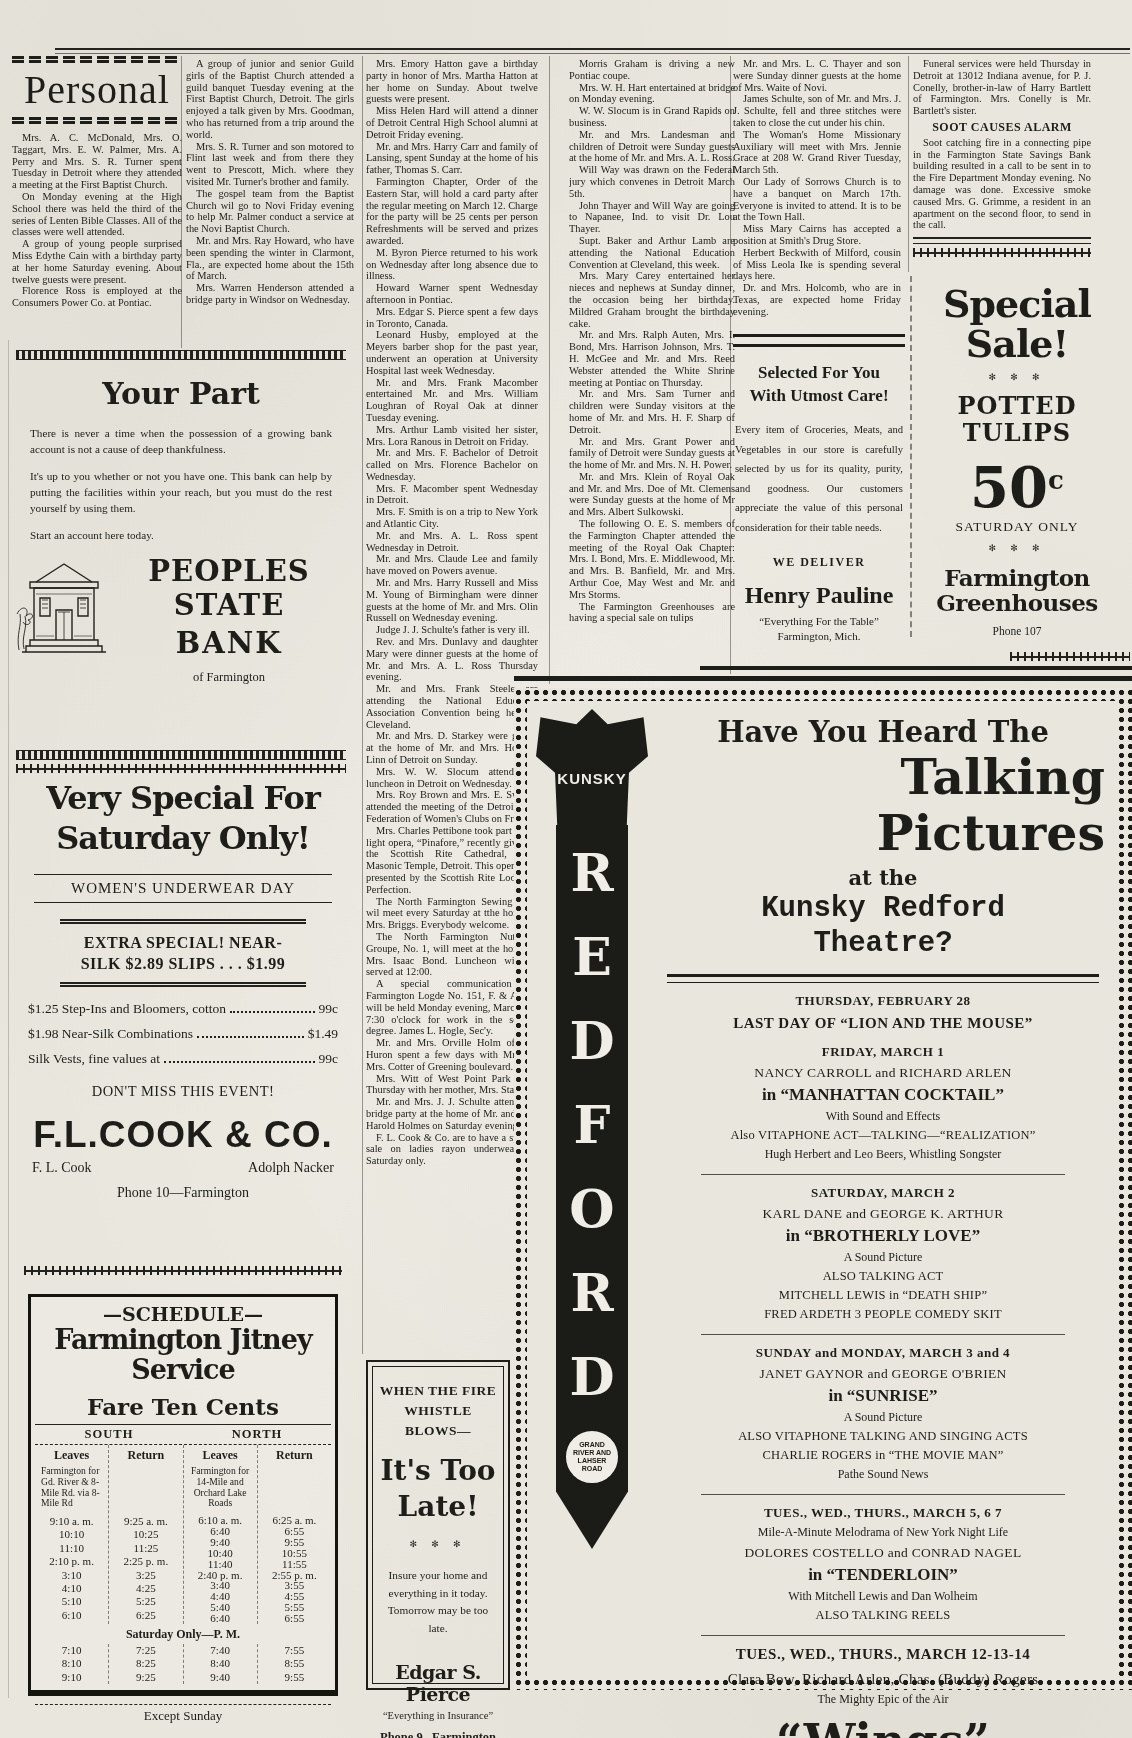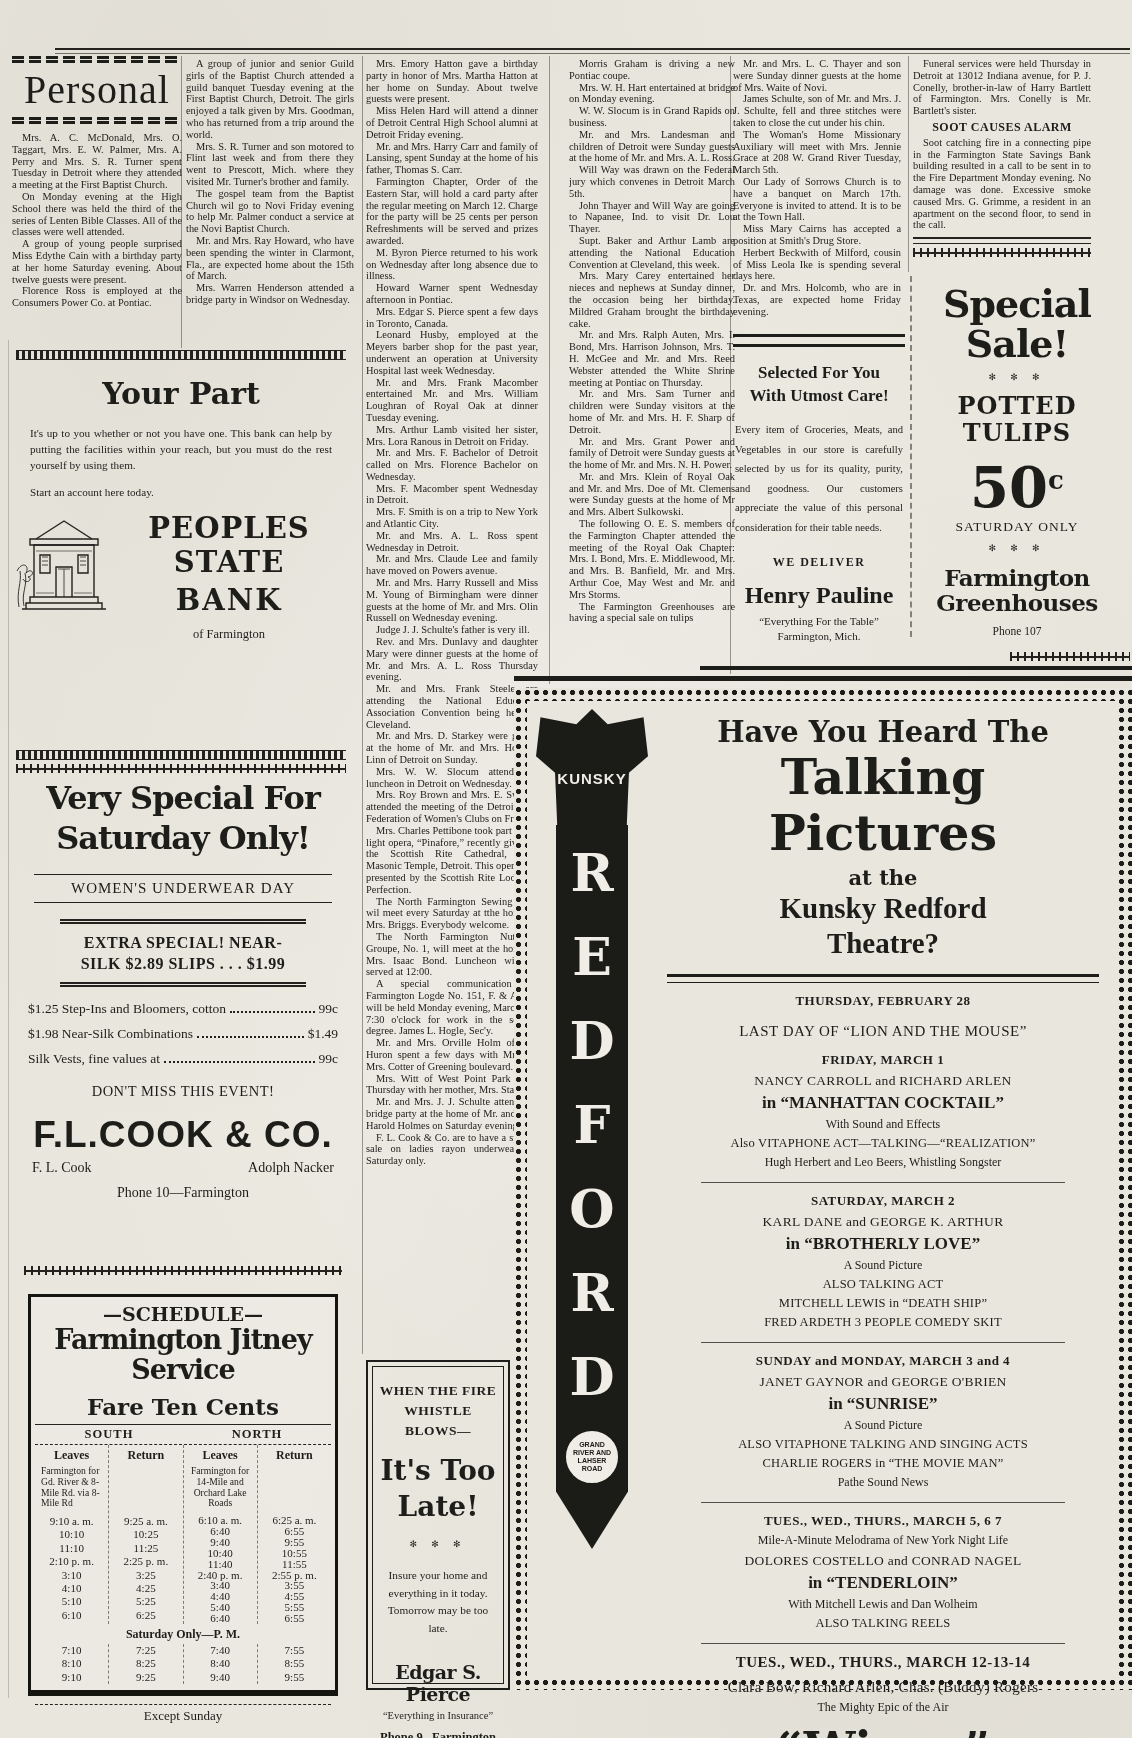--- a/index.html
+++ b/index.html
@@ -119,28 +119,28 @@
     font-family:"Liberation Sans",sans-serif;font-weight:bold;font-size:15px;letter-spacing:1px;}
   .sign-col{width:72px;margin:-2px auto 0;background:#1b1b17;text-align:center;padding:6px 0 2px;}
   .sign-letter{color:#efede6;font-family:"DejaVu Serif",serif;font-weight:bold;font-size:52px;line-height:84px;}
   .sign-foot{width:72px;margin:0 auto;background:#1b1b17;height:128px;position:relative;
     clip-path:polygon(0 0,100% 0,100% 55%,50% 100%,0 55%);}
   .sign-badge{position:absolute;top:8px;left:50%;transform:translateX(-50%);width:56px;height:56px;border-radius:50%;
     background:#efede6;border:2px solid #1b1b17;box-sizing:border-box;display:flex;align-items:center;justify-content:center;
     font-family:"Liberation Sans",sans-serif;font-weight:bold;font-size:7px;line-height:8px;text-align:center;color:#1b1b17;padding:4px;}
   .thr-main{flex:1;text-align:center;padding:6px 10px 0;}
   .thr-h1{font-family:"DejaVu Serif",serif;font-weight:bold;font-size:29px;}
-  .thr-h2{font-family:"DejaVu Serif",serif;font-weight:bold;font-size:49px;line-height:56px;}
+  .thr-h2{font-family:"DejaVu Serif",serif;font-weight:bold;font-size:49px;line-height:56px;text-align:right;}
   .thr-h4{font-family:"DejaVu Serif",serif;font-weight:bold;font-size:21px;margin-top:4px;}
-  .thr-h5{font-weight:bold;font-size:29px;line-height:33px;margin-top:2px;}
+  .thr-h5{font-weight:bold;font-size:29px;line-height:33px;margin-top:2px;font-family:Liberation Mono, monospace;}
   .thr-dblrule{height:5px;border-top:3px solid #1d1d1a;border-bottom:1px solid #1d1d1a;margin:14px 6px 10px;}
   .thr-show{margin:8px 0 12px;}
   .thr-rule{border:0;border-top:1.5px solid rgba(29,29,26,.75);margin:10px 40px;}
   .thr-date{font-weight:bold;font-size:13px;letter-spacing:.5px;}
-  .thr-feature{font-weight:normal;font-size:15px;margin-top:14px;letter-spacing:.5px;}
+  .thr-feature{font-weight:bold;font-size:15px;margin-top:6px;letter-spacing:.5px;}
   .thr-cast{font-size:13.5px;margin-top:5px;letter-spacing:.3px;}
   .thr-title{font-weight:bold;font-size:17px;margin-top:4px;}
   .thr-note{font-size:12px;margin-top:4px;}
   .thr-extra{font-size:12.5px;margin-top:4px;letter-spacing:.2px;}
   .thr-wings{font-family:"DejaVu Serif",serif;font-weight:bold;font-size:46px;line-height:52px;margin-top:8px;}
 </style>
 </head>
 <body>
 
 <div class="page">
@@ -245,20 +245,21 @@
     <p class="news-item">Funeral services were held Thursday in Detroit at 13012 Indiana avenue, for P. J. Conelly, brother-in-law of Harry Bartlett of Farmington. Mrs. Conelly is Mr. Bartlett's sister.</p>
     <div class="headline-sm">SOOT CAUSES ALARM</div>
     <p class="news-item">Soot catching fire in a connecting pipe in the Farmington State Savings Bank building resulted in a call to be sent in to the Fire Department Monday evening. No damage was done. Excessive smoke caused Mrs. G. Grimme, a resident in an apartment on the second floor, to send in the call.</p>
     <div class="dbl-rule"></div>
     <div class="deco-cross"></div>
   </div>
 
   <div class="bank-ad">
     <div class="deco-hash"></div>
     <div class="bank-title">Your Part</div>
+    <div class="bodytext">There is never a time when the possession of a growing bank account is not a cause of deep thankfulness.</div>
     <div class="bodytext">It's up to you whether or not you have one. This bank can help by putting the facilities within your reach, but you must do the rest yourself by using them.</div>
     <div class="bodytext">Start an account here today.</div>
     <div class="bank-bottom">
       <div class="bank-pic">
         <svg width="96" height="118" viewBox="0 0 96 118">
           <g stroke="#23221e" fill="none" stroke-width="1.4">
             <path d="M6 98 L90 98"></path>
             <path d="M10 98 L10 92 L86 92 L86 98"></path>
             <path d="M14 92 L14 86 L82 86 L82 92"></path>
             <path d="M18 86 L18 34 L78 34 L78 86"></path>

